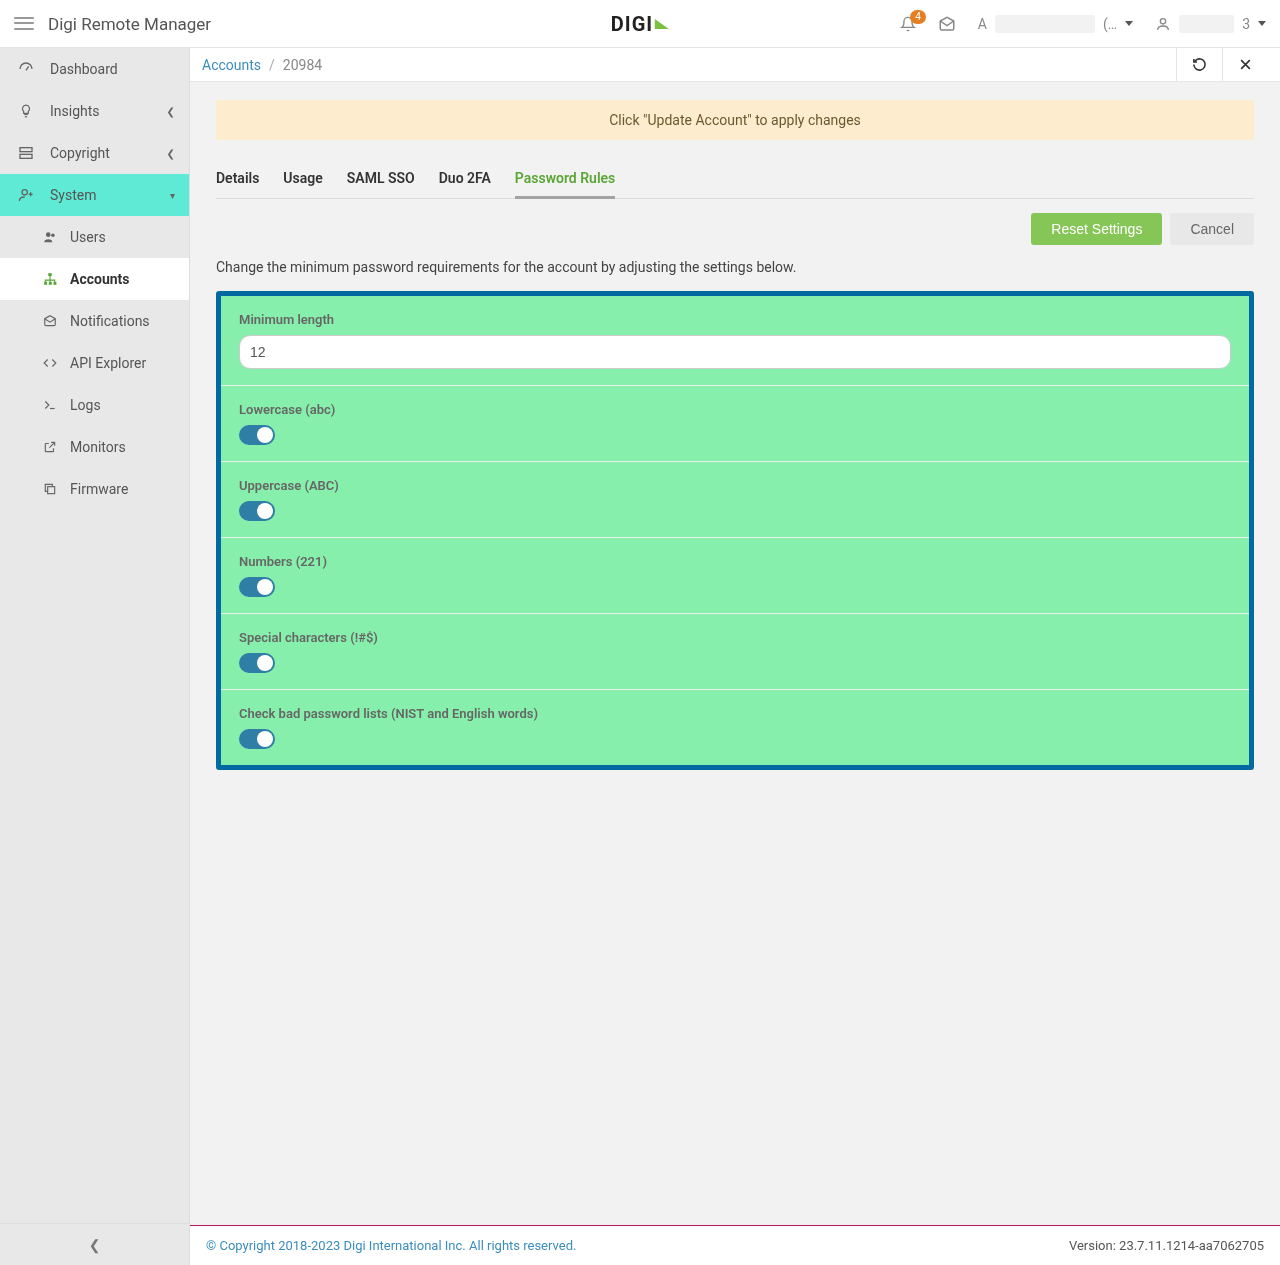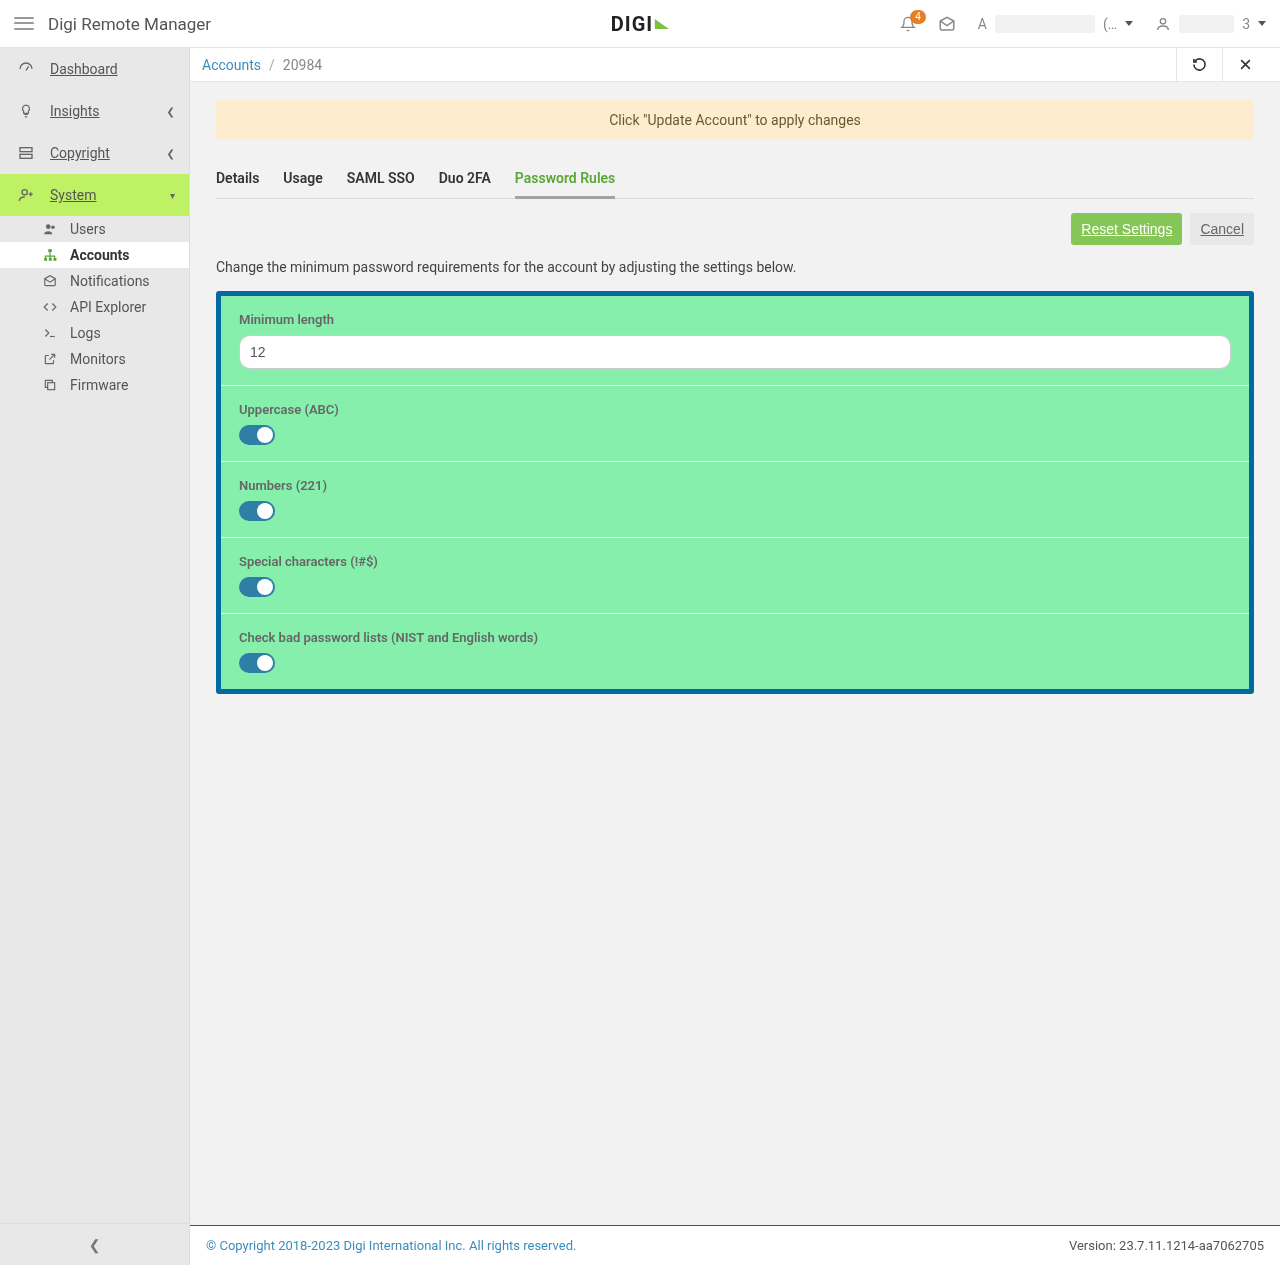--- a/index.html
+++ b/index.html
@@ -34,25 +34,25 @@
 .acct-drop .blurred { display:inline-block; width:100px; height:18px; background:#f2f2f2; border-radius:2px; }
 .user-drop { display:flex; align-items:center; gap:8px; color:#888; }
 .user-drop .blurred { display:inline-block; width:55px; height:18px; background:#f2f2f2; border-radius:2px; }
 .caret-down { width:0; height:0; border-left:4px solid transparent; border-right:4px solid transparent; border-top:5px solid #555; }
 
 
 .main { display:flex; height:calc(100% - 48px); }
 
 
 .sidebar { width:190px; background:#e8e8e8; display:flex; flex-direction:column; border-right:1px solid #ddd; }
-.side-item { display:flex; align-items:center; padding:16px 16px; height:42px; color:#555; font-size:14px; cursor:pointer; position:relative;text-decoration:underline; }
+.side-item { display:flex; align-items:center; padding:16px 16px; height:42px; color:#555; font-size:14px; cursor:pointer; position:relative; }
 .side-item .ico { width:20px; display:flex; justify-content:center; margin-right:14px; color:#666; }
 .side-item .chev { position:absolute; right:14px; font-size:10px; color:#666; }
-.side-item.group-active { background:#bef264; }
-.side-sub { display:flex; align-items:center; height:26px; padding-left:40px; color:#555; cursor:pointer; }
+.side-item.group-active { background:#5eead4; }
+.side-sub { display:flex; align-items:center; height:42px; padding-left:40px; color:#555; cursor:pointer; }
 .side-sub .ico { width:20px; display:flex; justify-content:center; margin-right:10px; color:#666; }
 .side-sub.active { background:#fff; }
 .side-sub.active .ico { color:#5aa637; }
 .side-sub.active .label { font-weight:700; color:#333; }
 .sidebar-footer { margin-top:auto; height:42px; display:flex; align-items:center; justify-content:center; border-top:1px solid #ddd; color:#777; cursor:pointer; }
 
 
 .content { flex:1; background:#f2f2f2; display:flex; flex-direction:column; min-width:0; }
 .breadcrumb-bar { height:34px; background:#fff; border-bottom:1px solid #e5e5e5; display:flex; align-items:center; padding:0 12px; }
 .breadcrumb-bar a { color:#3b8dbd; text-decoration:none; }
@@ -62,21 +62,21 @@
 .bc-btn { width:46px; height:33px; display:flex; align-items:center; justify-content:center; border-left:1px solid #e5e5e5; cursor:pointer; color:#333; font-size:14px;}
 .content-body { padding:18px 26px; flex:1; overflow:auto; }
 
 .alert { background:#fdecce; color:#6b5a2e; text-align:center; padding:12px; border-radius:2px; font-size:14px; margin-bottom:20px; }
 
 .tabs { display:flex; border-bottom:1px solid #ddd; margin-bottom:14px; }
 .tab { padding:10px 0; margin-right:24px; color:#333; font-weight:600; font-size:14px; cursor:pointer; }
 .tab.active { color:#5aa637; border-bottom:3px solid #a3a3a3; margin-bottom:-1px; }
 
 .action-row { display:flex; justify-content:flex-end; gap:8px; margin-bottom:14px; }
-.btn { padding:8px 10px; border:none; border-radius:3px; font-size:14px; cursor:pointer;text-decoration:underline; }
+.btn { padding:8px 20px; border:none; border-radius:3px; font-size:14px; cursor:pointer; }
 .btn-green { background:#85c657; color:#fff; }
 .btn-grey { background:#e8e8e8; color:#666; }
 
 .helper { color:#444; margin-bottom:16px; }
 
 .panel { background:#86efac; border:5px solid #0369a1; border-radius:3px; }
 .panel-section { padding:16px 18px; border-bottom:1px solid #eee; }
 .panel-section:last-child { border-bottom:none; }
 .field-label { color:#666; font-weight:600; font-size:13px; margin-bottom:8px; }
 .text-input { width:100%; padding:8px 10px; border:1px solid #ccc; border-radius:11px; font-size:14px; color:#555; }
@@ -295,20 +295,24 @@
       </div>
 
       <div class="helper">Change the minimum password requirements for the account by adjusting the settings below.</div>
 
       <div class="panel">
         <div class="panel-section">
           <div class="field-label">Minimum length</div>
           <input class="text-input" type="text" value="12" style="">
         </div>
         <div class="panel-section">
+          <div class="field-label">Lowercase (abc)</div>
+          <div class="toggle on"></div>
+        </div>
+        <div class="panel-section">
           <div class="field-label">Uppercase (ABC)</div>
           <div class="toggle on"></div>
         </div>
         <div class="panel-section">
           <div class="field-label">Numbers (221)</div>
           <div class="toggle on"></div>
         </div>
         <div class="panel-section">
           <div class="field-label">Special characters (!#$)</div>
           <div class="toggle on"></div>

